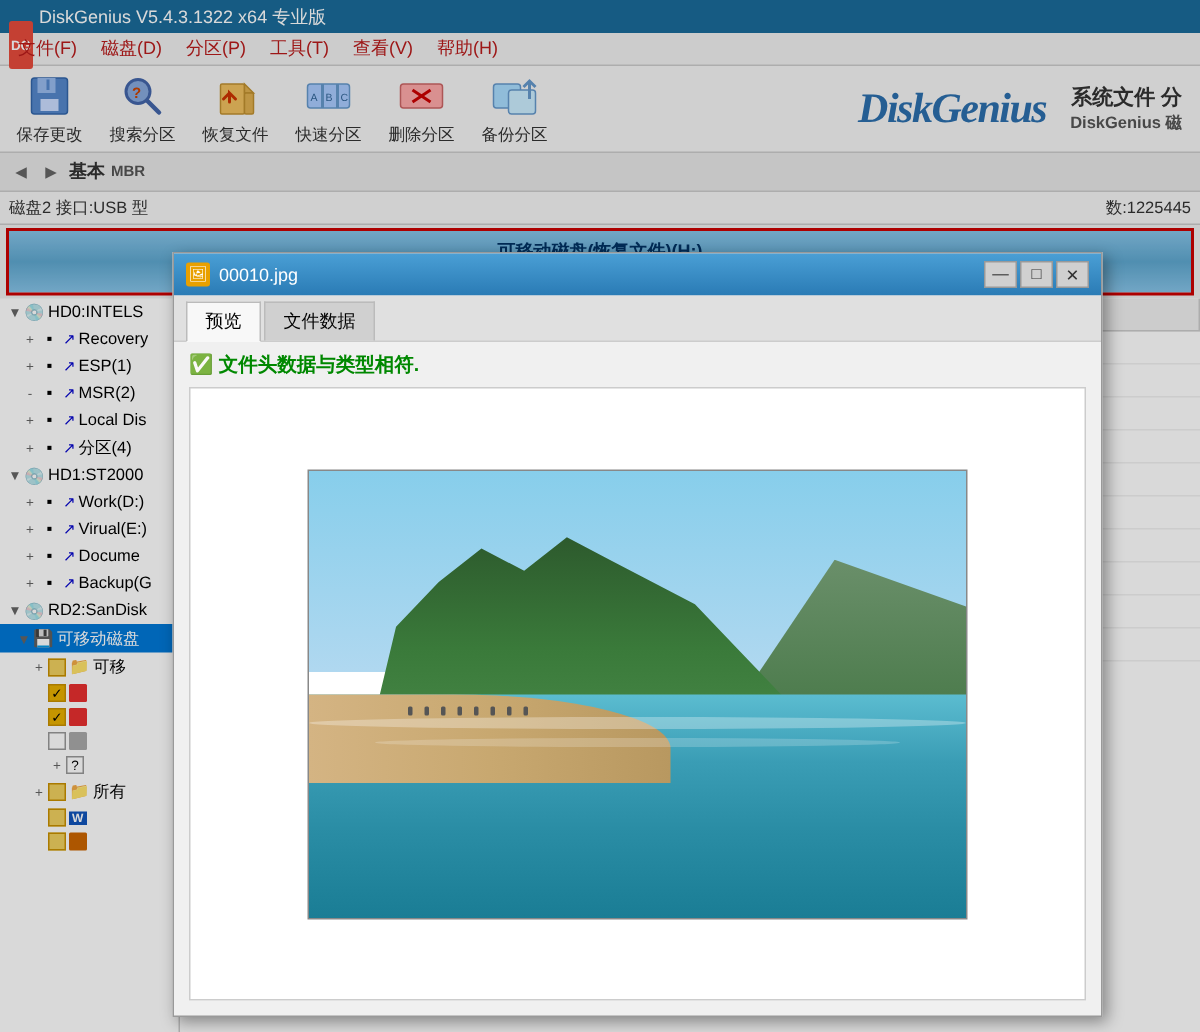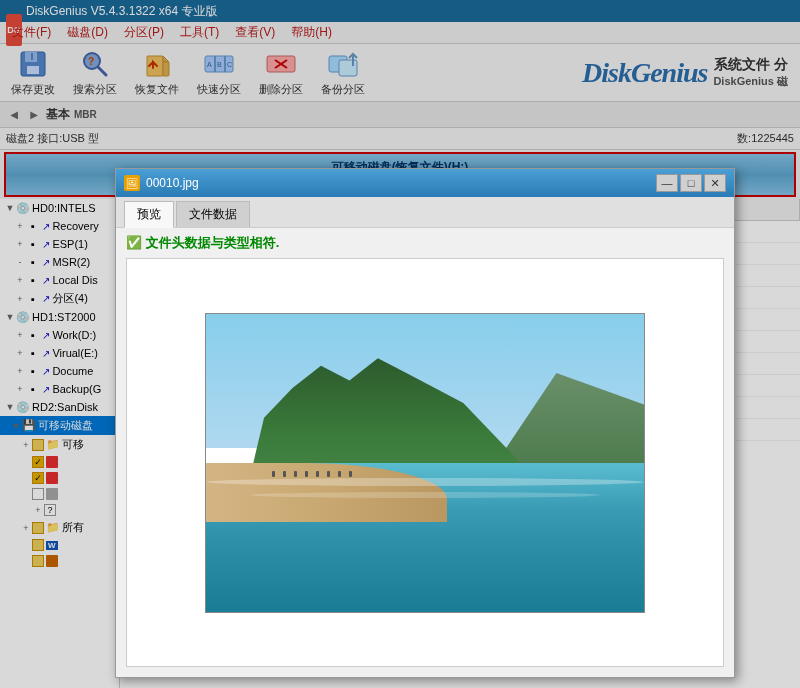--- a/index.html
+++ b/index.html
@@ -523,21 +523,21 @@
     <span>备份分区</span>
   </button>
 
 
   <div class="logo-area">
     <div style="text-align:right;">
       <div style="display:flex;align-items:center;gap:6px;">
         <span class="logo-text">DiskGenius</span>
         <div style="font-size:14px;font-weight:bold;color:#333;">
           <div>系统文件 分</div>
-          <div style="font-size:11px;color:#555;">DiskGenius 磁</div>
+          <div style="font-size:11px;color:#555;margin-left:10px;">DiskGenius 磁</div>
         </div>
       </div>
     </div>
   </div>
 </div>
 
 <div class="nav-bar">
   <div class="nav-arrow">◀</div>
   <div class="nav-arrow">▶</div>
   <span class="nav-label">基本</span>

